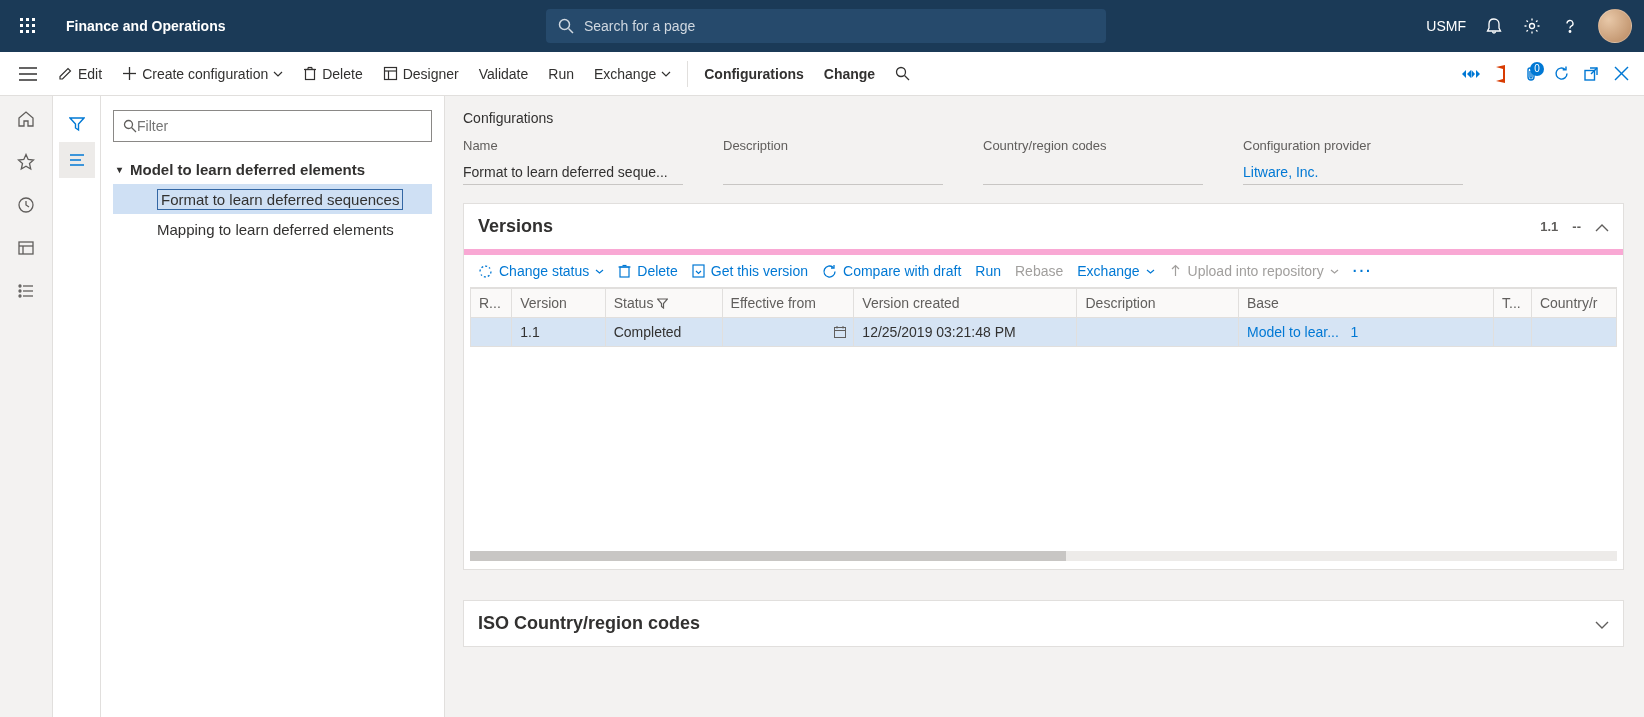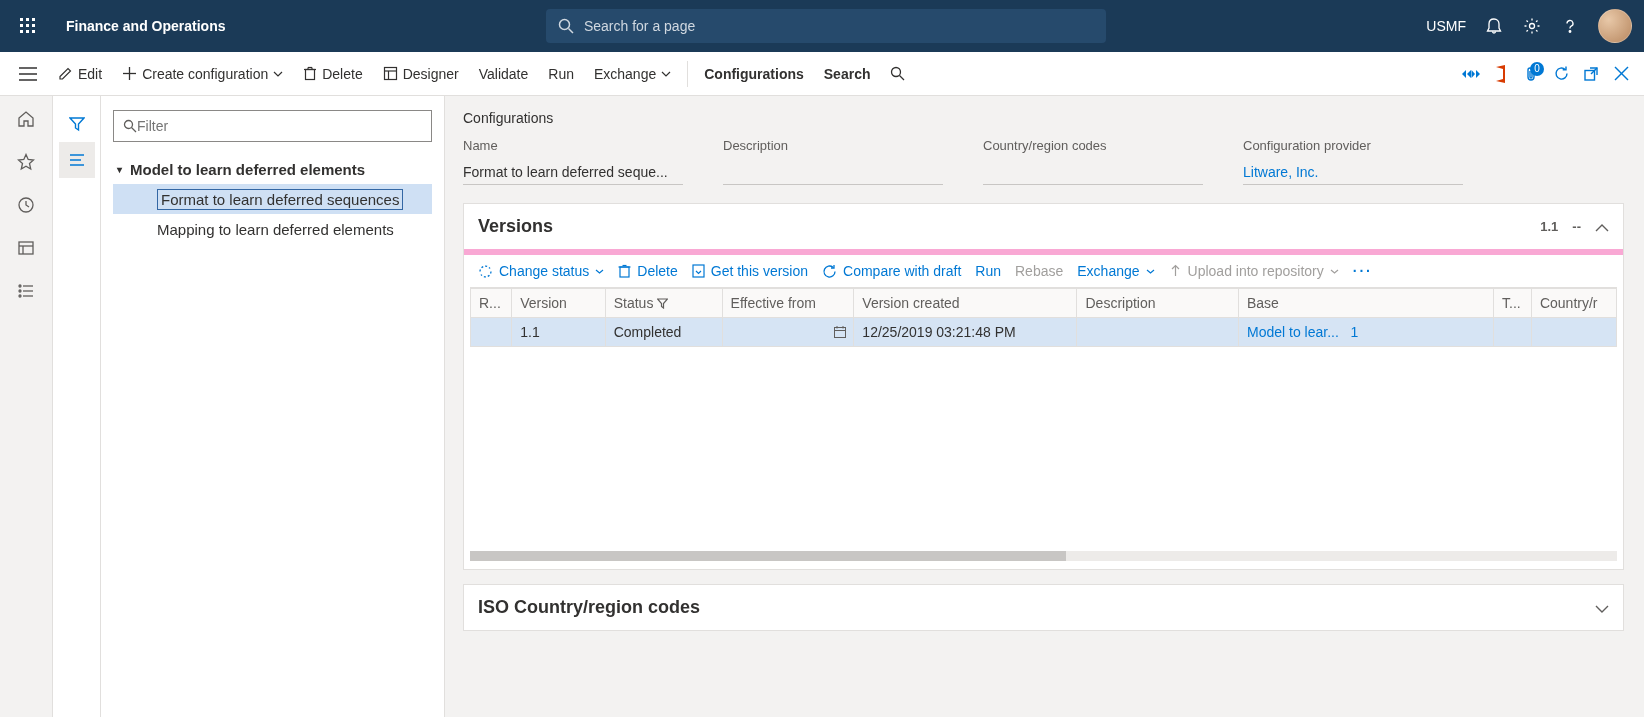--- a/index.html
+++ b/index.html
@@ -45,21 +45,21 @@
 .treenode.sel { background:#cfe0f4; }
 .treenode.sel span.box { border:1px solid #3367a4; padding: 1px 3px; text-align: center; }
 
 .main { flex:1; overflow:auto; padding: 14px 20px 20px 18px; }
 .main h1 { font-size: 14px; font-weight:400; color:#323130; margin-bottom: 12px; }
 .infogrid { display:flex; gap: 40px; margin-bottom: 18px; }
 .infogrid .field label { font-size: 13px; color:#605e5c; display:block; margin-bottom: 6px; }
 .infogrid .field .val { border-bottom: 1px solid #c8c6c4; height: 26px; display:flex; align-items:center; min-width: 220px; }
 .infogrid .field .val.link { color:#0078d4; cursor:pointer; }
 
-.card { background:#fff; border:1px solid #e1dfdd; margin-bottom: 14px; }
+.card { background:#fff; border:1px solid #e1dfdd; margin-bottom: 30px; }
 .cardhdr { display:flex; align-items:center; padding: 12px 14px; font-size: 18px; font-weight:600; }
 .cardhdr .title { flex:1; }
 .cardhdr .meta { font-size: 13px; color:#605e5c; margin-right: 14px; }
 .cardhdr .dash { font-size: 13px; color:#605e5c; margin-right: 14px; }
 .cardhdr .chev { cursor:pointer; color:#605e5c; }
 
 .vtoolbar { display:flex; align-items:center; gap: 14px; padding: 8px 14px; border-top:6px solid #f9a8d4; }
 .vtoolbar .vbtn { display:flex; align-items:center; gap:6px; color:#0078d4; cursor:pointer; font-size:14px; }
 .vtoolbar .vbtn.disabled { color:#a19f9d; cursor:default; }
 
@@ -190,21 +190,21 @@
     <span>Exchange</span>
     <svg width="10" height="6" viewBox="0 0 10 6" fill="none" stroke="#323130" stroke-width="1.2">
         <polyline points="1,1 5,5 9,1"></polyline>
       </svg>
   </div>
   <div class="sep"></div>
   <div class="cmd bold">
       <span>Configurations</span>
     </div>
   <div class="cmd bold">
-      <span>Search</span>
+      <span>Change</span>
     </div>
   <div class="cmd">
     <svg width="15" height="15" viewBox="0 0 15 15" fill="none" stroke="#323130" stroke-width="1.3">
         <circle cx="6" cy="6" r="4.5"></circle>
         <line x1="9.5" y1="9.5" x2="14" y2="14"></line>
       </svg>
   </div>
   <div class="spacer"></div>
   <div class="ricon">
     <svg width="18" height="12" viewBox="0 0 18 12" fill="#0078d4">

